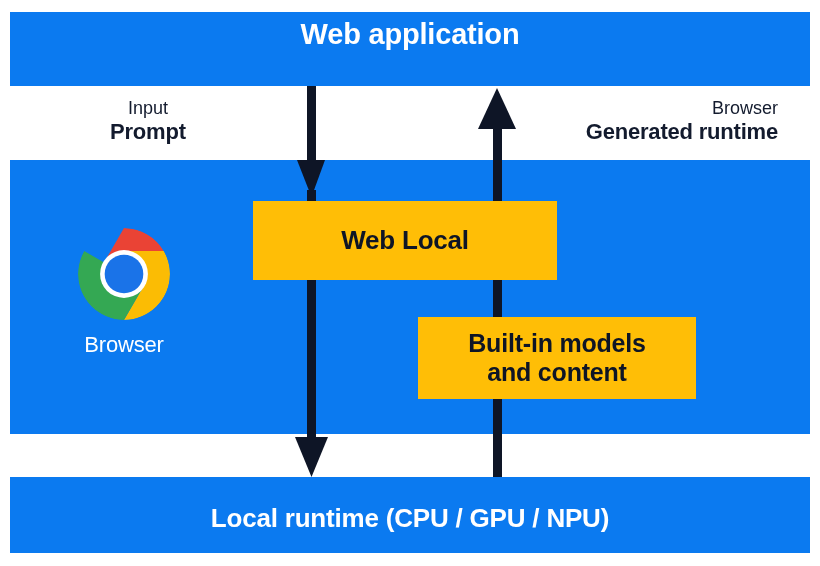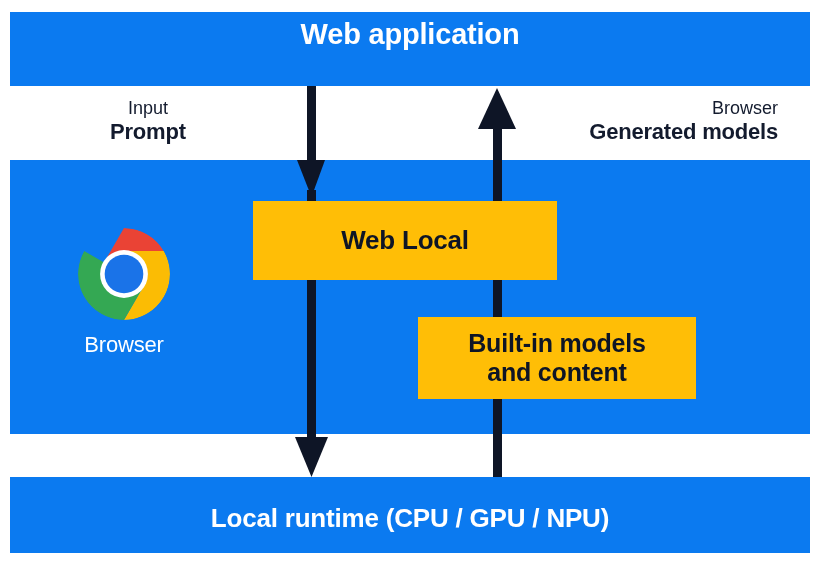--- a/index.html
+++ b/index.html
@@ -208,16 +208,16 @@
     </span>
   </div>
 
   <div class="io-label" id="io-input">
     <div class="io-kind">Input</div>
     <div class="io-value">Prompt</div>
   </div>
 
   <div class="io-label" id="io-output">
     <div class="io-kind">Browser</div>
-    <div class="io-value">Generated models</div>
+    <div class="io-value">Generated runtime</div>
   </div>
 
 </div>
 
 </body></html>

